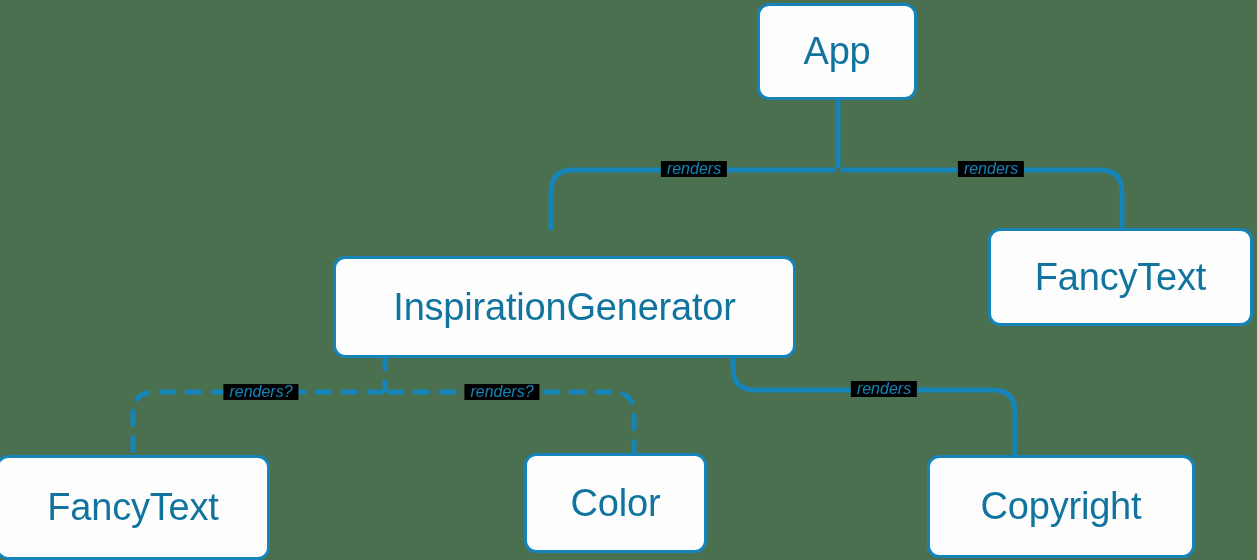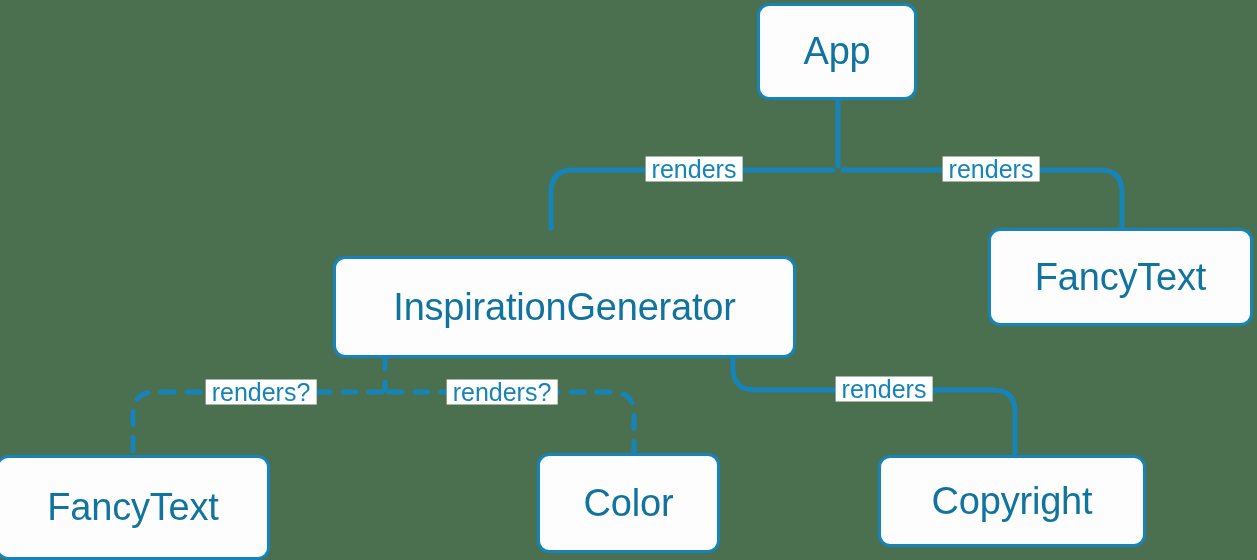--- a/index.html
+++ b/index.html
@@ -39,28 +39,29 @@
   .node-label {
     color: #11749f;
     font-size: 38px;
     font-weight: 400;
     letter-spacing: -0.2px;
     white-space: nowrap;
   }
   .edge-label {
     position: absolute;
     color: #1684b8;
-    font-size: 25px;
+    font-size: 16px;
     font-weight: 500;
     white-space: nowrap;
     transform: translate(-50%, -50%);
     z-index: 2;
-    background: #ffffff;
+    background: #000000;
     padding: 0 6px;
     line-height: 1;
+    font-style: italic;
   }
 </style>
 </head>
 <body>
 
 <div id="stage">
 
   <svg id="edges" viewBox="0 0 1257 560" xmlns="http://www.w3.org/2000/svg">
     <g fill="none" stroke="#1684b8" stroke-width="5" stroke-linecap="round" stroke-linejoin="round">
 
@@ -100,21 +101,21 @@
   </div>
 
   <div class="node" style="left:988px; top:228px; width:265px; height:98px;">
     <span class="node-label">FancyText</span>
   </div>
 
   <div class="node" style="left:-4px; top:455px; width:274px; height:105px;">
     <span class="node-label">FancyText</span>
   </div>
 
-  <div class="node" style="left:537px; top:453px; width:183px; height:100px;">
+  <div class="node" style="left:524px; top:453px; width:183px; height:100px;">
     <span class="node-label">Color</span>
   </div>
 
-  <div class="node" style="left:878px; top:455px; width:268px; height:92px;">
+  <div class="node" style="left:927px; top:455px; width:268px; height:103px;">
     <span class="node-label">Copyright</span>
   </div>
 
 </div>
 
 </body></html>

